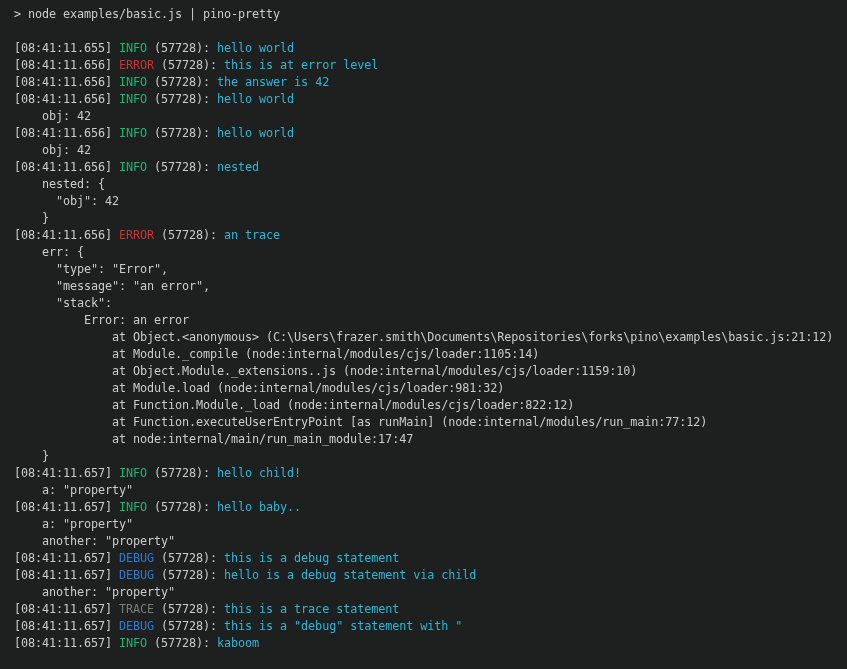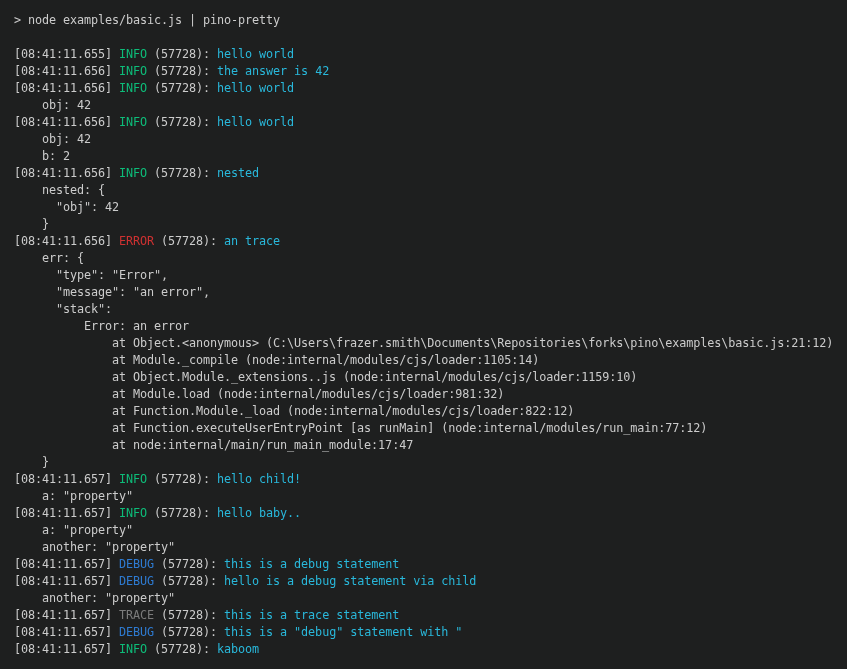--- a/index.html
+++ b/index.html
@@ -6,46 +6,46 @@
     margin: 0;
     padding: 0;
     background: #1e1f1f;
   }
   #terminal {
     box-sizing: border-box;
     width: 847px;
     height: 669px;
     overflow: hidden;
     background: #1e1f1f;
-    padding: 12px 0 0 14px;
+    padding: 6px 0 0 14px;
     font-family: "DejaVu Sans Mono", "Liberation Mono", monospace;
     font-size: 11.8px;
     line-height: 17px;
     letter-spacing: -0.1px;
     cursor: text;
   }
   .t-line {
     white-space: pre;
     height: 17px;
   }
   .t-line span { white-space: pre; }
 </style>
 </head>
 <body>
 
 <div id="terminal" style="background: rgb(30, 31, 31);">
     <div class="t-line"><span style="color: rgb(204, 204, 204);">&gt; node examples/basic.js | pino-pretty</span></div>
     <div class="t-line">&nbsp;</div>
     <div class="t-line"><span style="color: rgb(204, 204, 204);">[08:41:11.655] </span><span style="color: rgb(13, 188, 121);">INFO</span><span style="color: rgb(204, 204, 204);"> (57728): </span><span style="color: rgb(41, 184, 219);">hello world</span></div>
+    <div class="t-line"><span style="color: rgb(204, 204, 204);">[08:41:11.656] </span><span style="color: rgb(205, 49, 49);">ERROR</span><span style="color: rgb(204, 204, 204);"> (57728): </span><span style="color: rgb(41, 184, 219);">this is at error level</span></div>
     <div class="t-line"><span style="color: rgb(204, 204, 204);">[08:41:11.656] </span><span style="color: rgb(13, 188, 121);">INFO</span><span style="color: rgb(204, 204, 204);"> (57728): </span><span style="color: rgb(41, 184, 219);">the answer is 42</span></div>
     <div class="t-line"><span style="color: rgb(204, 204, 204);">[08:41:11.656] </span><span style="color: rgb(13, 188, 121);">INFO</span><span style="color: rgb(204, 204, 204);"> (57728): </span><span style="color: rgb(41, 184, 219);">hello world</span></div>
     <div class="t-line"><span style="color: rgb(204, 204, 204);">    obj: 42</span></div>
     <div class="t-line"><span style="color: rgb(204, 204, 204);">[08:41:11.656] </span><span style="color: rgb(13, 188, 121);">INFO</span><span style="color: rgb(204, 204, 204);"> (57728): </span><span style="color: rgb(41, 184, 219);">hello world</span></div>
     <div class="t-line"><span style="color: rgb(204, 204, 204);">    obj: 42</span></div>
-    <div class="t-line"><span style="color: rgb(204, 204, 204);">    b: 2</span></div>
     <div class="t-line"><span style="color: rgb(204, 204, 204);">[08:41:11.656] </span><span style="color: rgb(13, 188, 121);">INFO</span><span style="color: rgb(204, 204, 204);"> (57728): </span><span style="color: rgb(41, 184, 219);">nested</span></div>
     <div class="t-line"><span style="color: rgb(204, 204, 204);">    nested: {</span></div>
     <div class="t-line"><span style="color: rgb(204, 204, 204);">      "obj": 42</span></div>
     <div class="t-line"><span style="color: rgb(204, 204, 204);">    }</span></div>
     <div class="t-line"><span style="color: rgb(204, 204, 204);">[08:41:11.656] </span><span style="color: rgb(205, 49, 49);">ERROR</span><span style="color: rgb(204, 204, 204);"> (57728): </span><span style="color: rgb(41, 184, 219);">an trace</span></div>
     <div class="t-line"><span style="color: rgb(204, 204, 204);">    err: {</span></div>
     <div class="t-line"><span style="color: rgb(204, 204, 204);">      "type": "Error",</span></div>
     <div class="t-line"><span style="color: rgb(204, 204, 204);">      "message": "an error",</span></div>
     <div class="t-line"><span style="color: rgb(204, 204, 204);">      "stack":</span></div>
     <div class="t-line"><span style="color: rgb(204, 204, 204);">          Error: an error</span></div>

